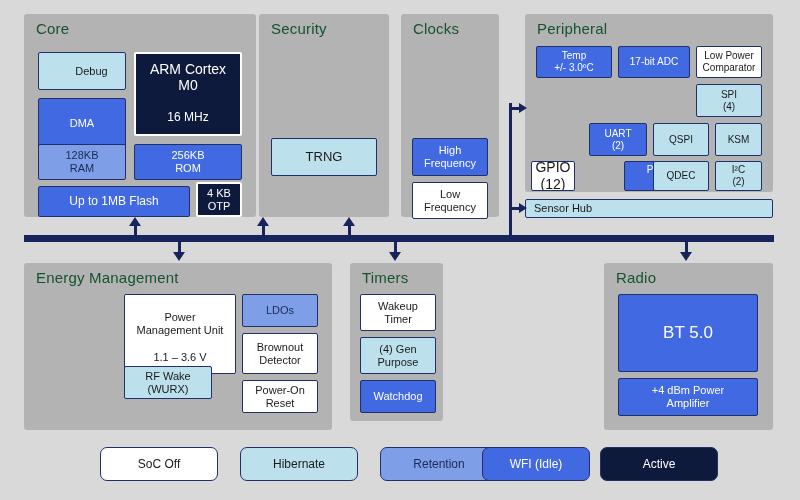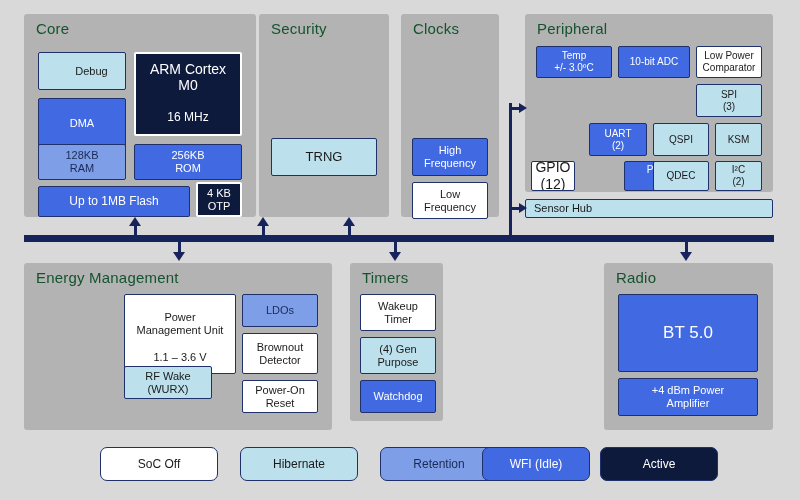--- a/index.html
+++ b/index.html
@@ -131,27 +131,27 @@
     <div class="blk st-off" style="left:11px;top:168px;width:76px;height:37px;">Low
 Frequency</div>
   </div>
 
   <div class="group" style="left:525px;top:14px;width:248px;height:178px;">
     <div class="group-title">Peripheral</div>
 
     <div class="blk st-wfi" style="left:11px;top:32px;width:76px;height:32px;font-size:10px;">Temp
 +/- 3.0ºC</div>
 
-    <div class="blk st-wfi" style="left:93px;top:32px;width:72px;height:32px;font-size:10px;">10-bit ADC</div>
+    <div class="blk st-wfi" style="left:93px;top:32px;width:72px;height:32px;font-size:10px;">17-bit ADC</div>
 
     <div class="blk st-off" style="left:171px;top:32px;width:66px;height:32px;font-size:10px;">Low Power
 Comparator</div>
 
     <div class="blk st-hib" style="left:171px;top:70px;width:66px;height:33px;font-size:10px;">SPI
-(3)</div>
+(4)</div>
 
     <div class="blk st-wfi" style="left:64px;top:109px;width:58px;height:33px;font-size:10px;">UART
 (2)</div>
 
     <div class="blk st-hib" style="left:128px;top:109px;width:56px;height:33px;font-size:10px;">QSPI</div>
 
     <div class="blk st-hib" style="left:190px;top:109px;width:47px;height:33px;font-size:10px;">KSM</div>
 
     <div class="blk st-off" style="left:6px;top:147px;width:44px;height:30px;font-size:14px;">GPIO
 (12)</div>

